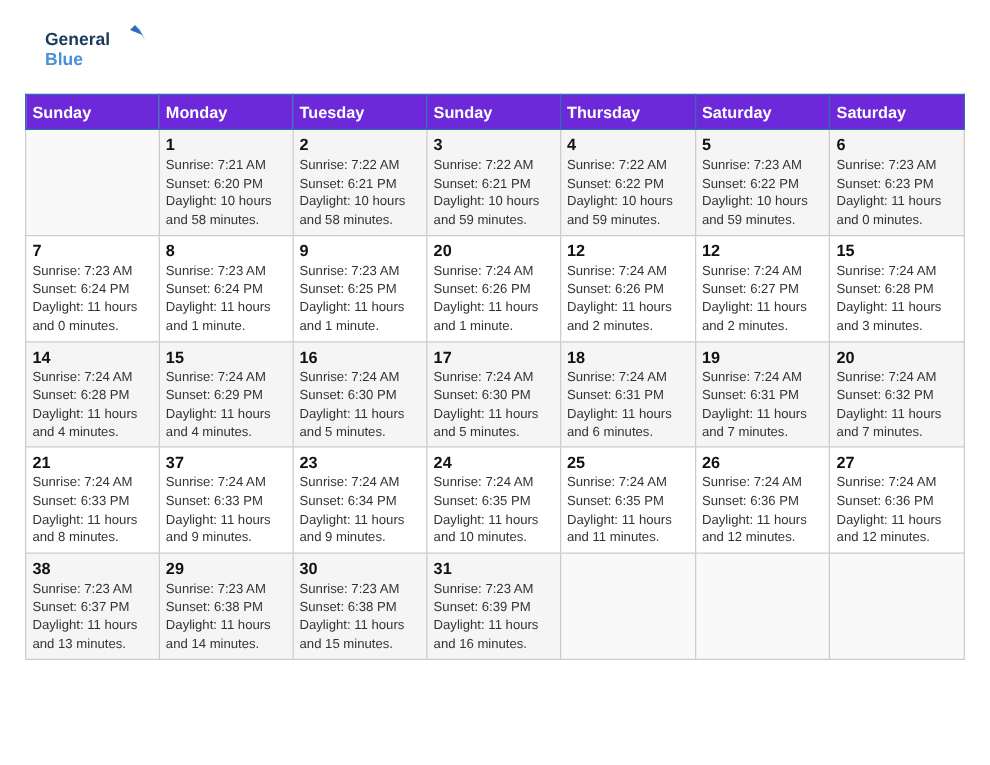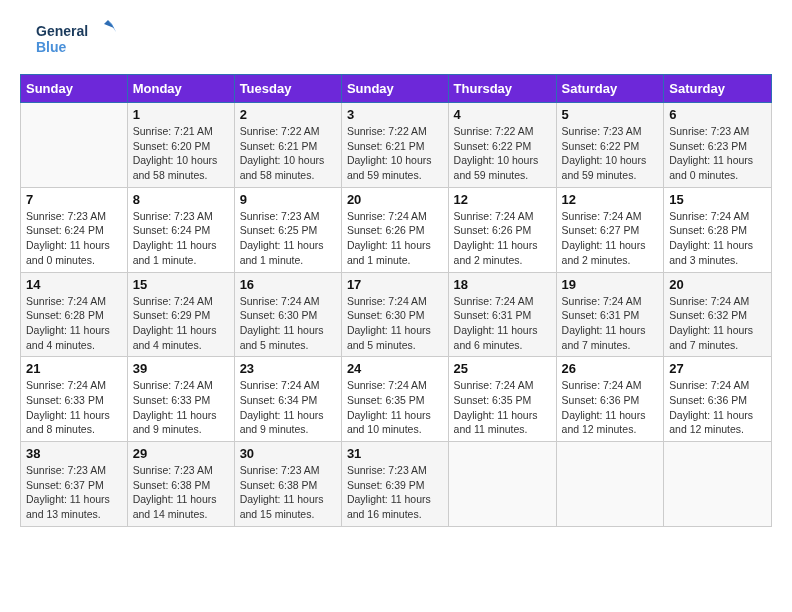--- a/index.html
+++ b/index.html
@@ -202,21 +202,21 @@
             <span class="day-num">20</span>
             <div class="day-info">Sunrise: 7:24 AM<br>Sunset: 6:32 PM<br>Daylight: 11 hours<br>and 7 minutes.</div>
           </td>
         </tr>
         <tr>
           <td>
             <span class="day-num">21</span>
             <div class="day-info">Sunrise: 7:24 AM<br>Sunset: 6:33 PM<br>Daylight: 11 hours<br>and 8 minutes.</div>
           </td>
           <td>
-            <span class="day-num">39</span>
+            <span class="day-num">37</span>
             <div class="day-info">Sunrise: 7:24 AM<br>Sunset: 6:33 PM<br>Daylight: 11 hours<br>and 9 minutes.</div>
           </td>
           <td>
             <span class="day-num">23</span>
             <div class="day-info">Sunrise: 7:24 AM<br>Sunset: 6:34 PM<br>Daylight: 11 hours<br>and 9 minutes.</div>
           </td>
           <td>
             <span class="day-num">24</span>
             <div class="day-info">Sunrise: 7:24 AM<br>Sunset: 6:35 PM<br>Daylight: 11 hours<br>and 10 minutes.</div>
           </td>

